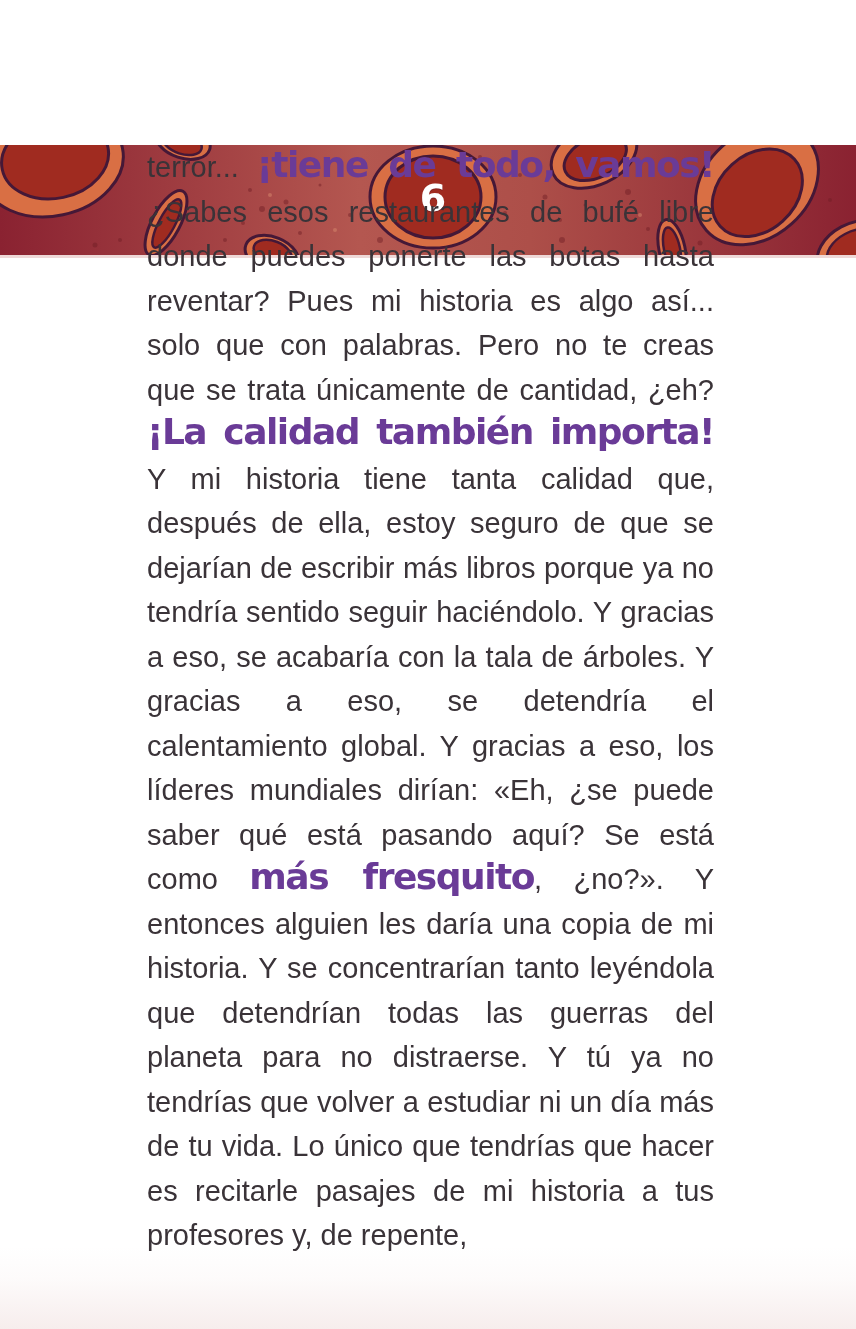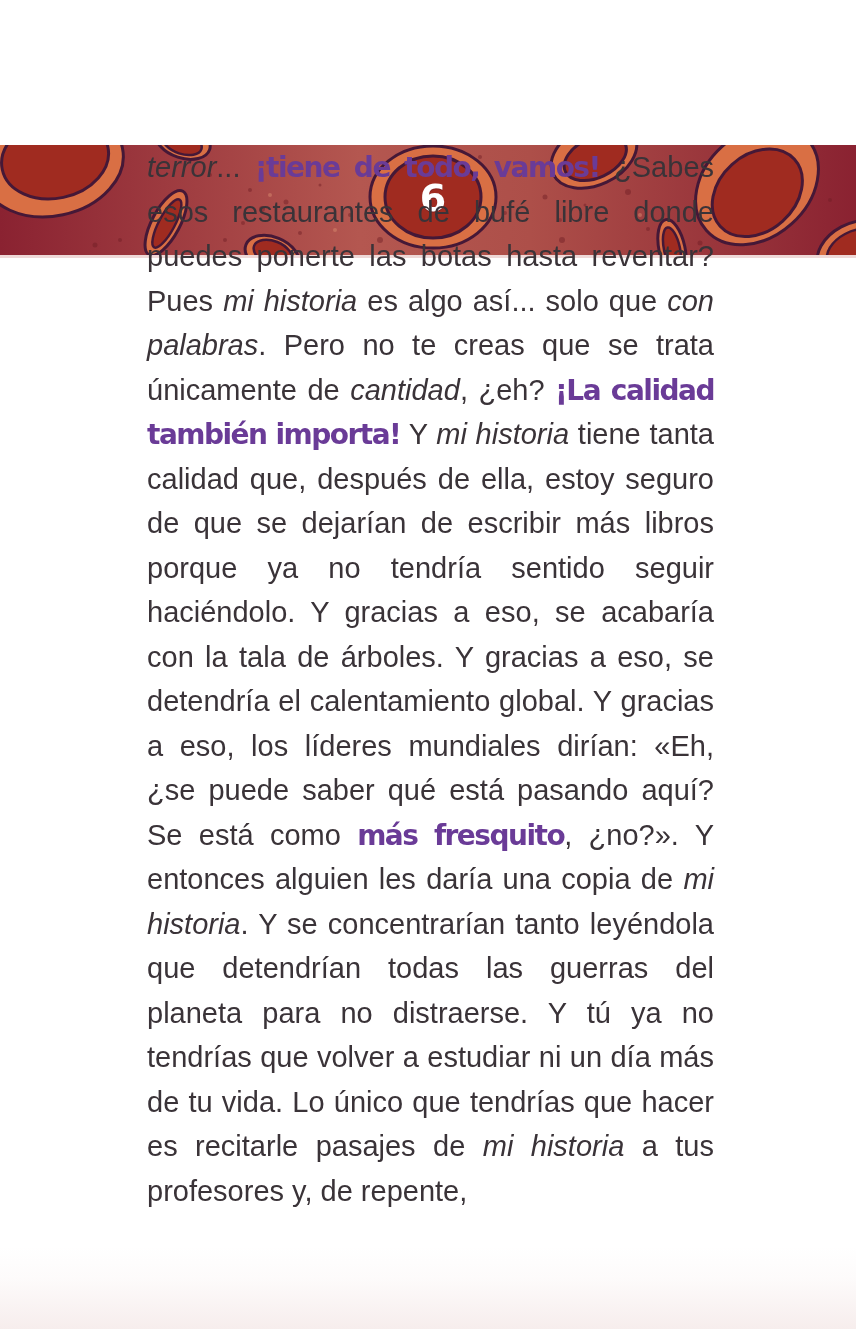--- a/index.html
+++ b/index.html
@@ -38,26 +38,26 @@
     position:relative;z-index:2;
     margin:145px 142px 0 147px;
     text-align:justify;
     color:#3a3338;
     font-size:29px;
     line-height:44.5px;
     hyphens:auto;
     -webkit-hyphens:auto;
   }
   .seg{white-space:pre-wrap;}
-  .seg-italic{font-style:italic;}
+  .seg-italic{}
   .seg-display{
     font-family:"DejaVu Sans", sans-serif;
     font-weight:700;
     color:#6a3b97;
-    font-size:28px;
+    font-size:36px;
     line-height:1;
     letter-spacing:-1.5px;
   }
   
   .footer-fade{
     position:absolute;bottom:0;left:0;width:856px;height:228px;z-index:1;
     background:linear-gradient(180deg,
       rgba(255,255,255,0) 0%,
       #fdfbfb 14%,
       #f4e8e7 45%,

